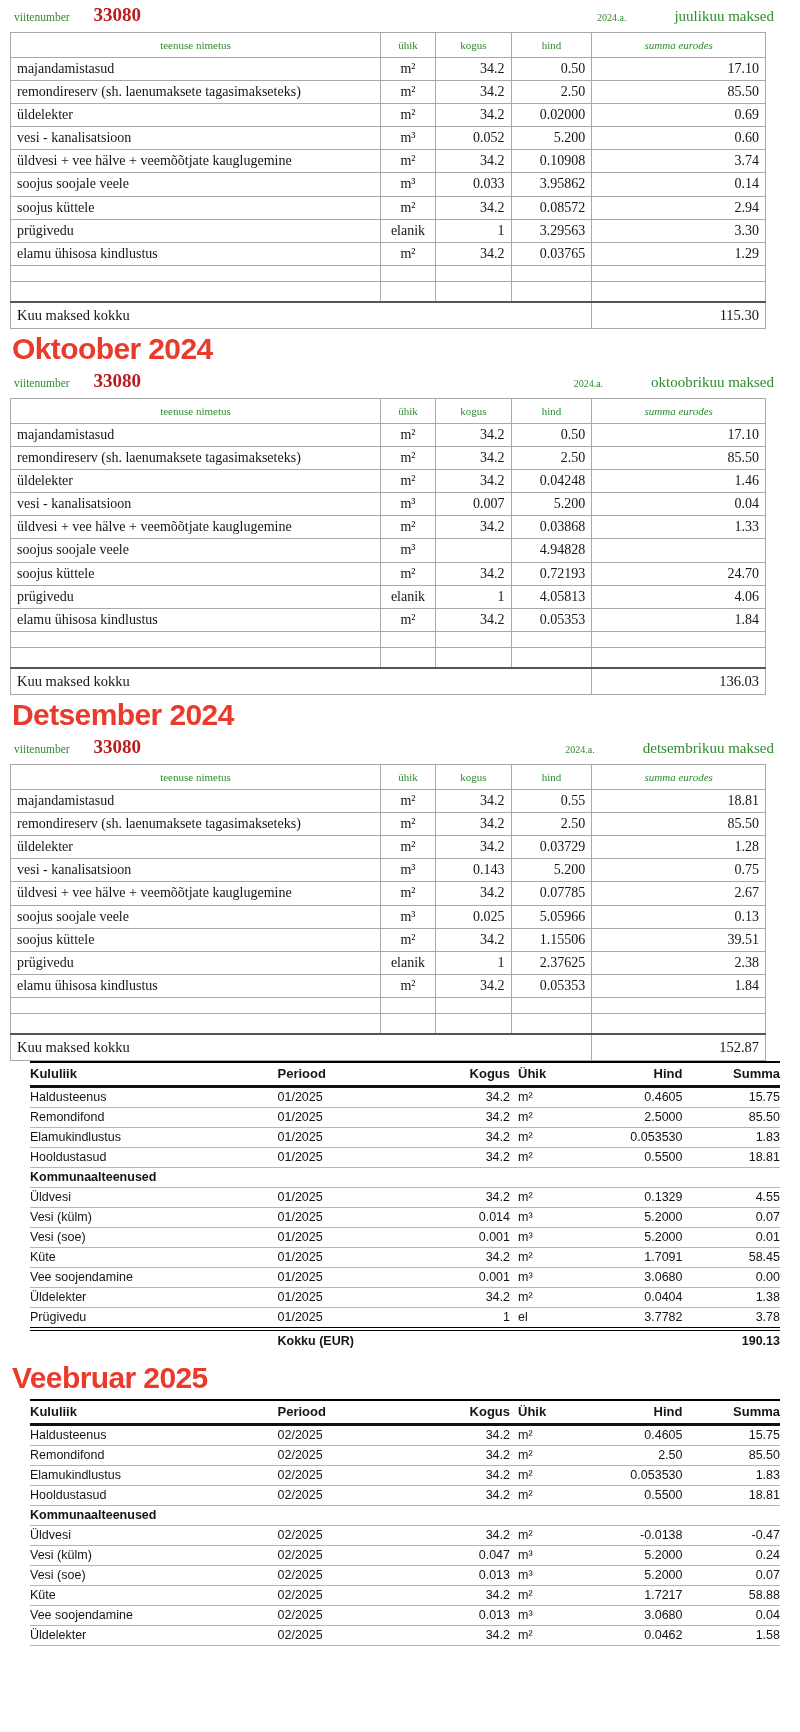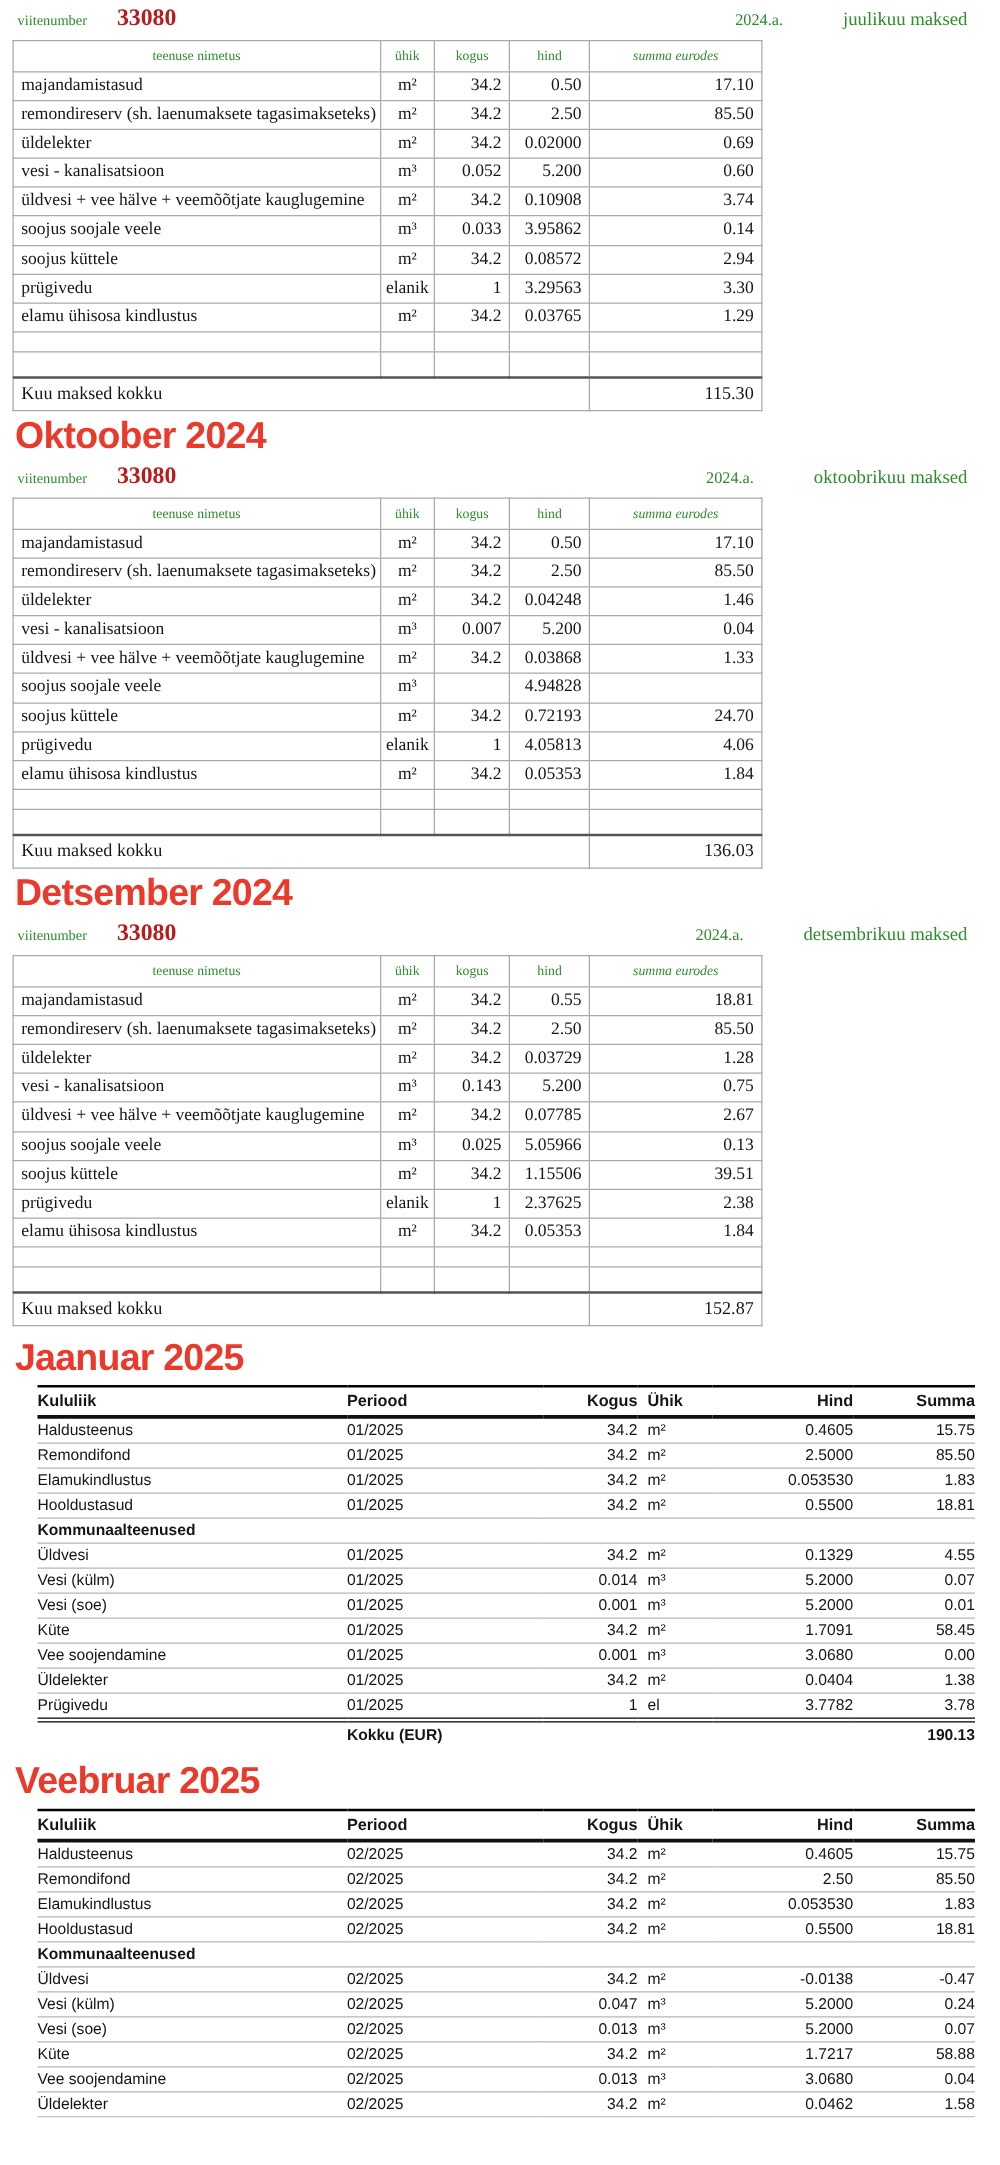--- a/index.html
+++ b/index.html
@@ -12,24 +12,24 @@
     font-weight:bold; color:#e93a2b;
     font-size:30px; line-height:1.05;
     letter-spacing:-0.6px;
     margin:4px 0 6px 2px;
   }
 
   
   .serif-section .meta { display:flex; align-items:baseline; color:#2e8b2e; margin:2px 2px 6px 4px; padding-right:14px; }
   .ref-label { font-size:11.5px; }
   .ref-num { font-size:19px; font-weight:bold; margin-left:24px; color:#b91c1c; }
-  .year { font-size:13px; margin-left:auto; }
+  .year { font-size:10px; margin-left:auto; }
   .month { font-size:15px; margin-left:48px; }
 
-  table.serif-table { border-collapse:collapse; width:600px; table-layout:fixed; }
+  table.serif-table { border-collapse:collapse; width:756px; table-layout:fixed; }
   .serif-table th, .serif-table td { border:1px solid #a9a9a9; overflow:hidden; white-space:nowrap; }
   .serif-table th { color:#2e8b2e; font-weight:normal; font-size:11px; padding:6px 2px; text-align:center; }
   .serif-table th.c-sum { font-style:italic; }
   .serif-table td { font-size:14px; line-height:1.15; padding:3px 6px; }
   .serif-table td.c-name { text-align:left; }
   .serif-table td.c-unit { text-align:center; padding:3px 2px; }
   .serif-table td.c-qty, .serif-table td.c-price, .serif-table td.c-sum { text-align:right; }
   tr.empty-row.r1 td { height:15px; padding:0; }
   tr.empty-row.r2 td { height:19px; padding:0; }
   .serif-table tfoot td { border-top:2px solid #555; font-size:14.5px; padding:4px 6px;margin-top:13px; }
@@ -402,21 +402,20 @@
               <td class="c-sum">152.87</td>
             </tr>
           </tfoot>
         </table>
       </section>
     </div>
 
   <div>
 
   <section class="sans-section">
-        <h1 class="title">Jaanuar 2025</h1>
         <table class="sans-table">
           <colgroup>
             <col style="width:33%">
             <col style="width:21%">
             <col style="width:10%">
             <col style="width:8%">
             <col style="width:15%">
             <col style="width:13%">
           </colgroup>
           <thead>

